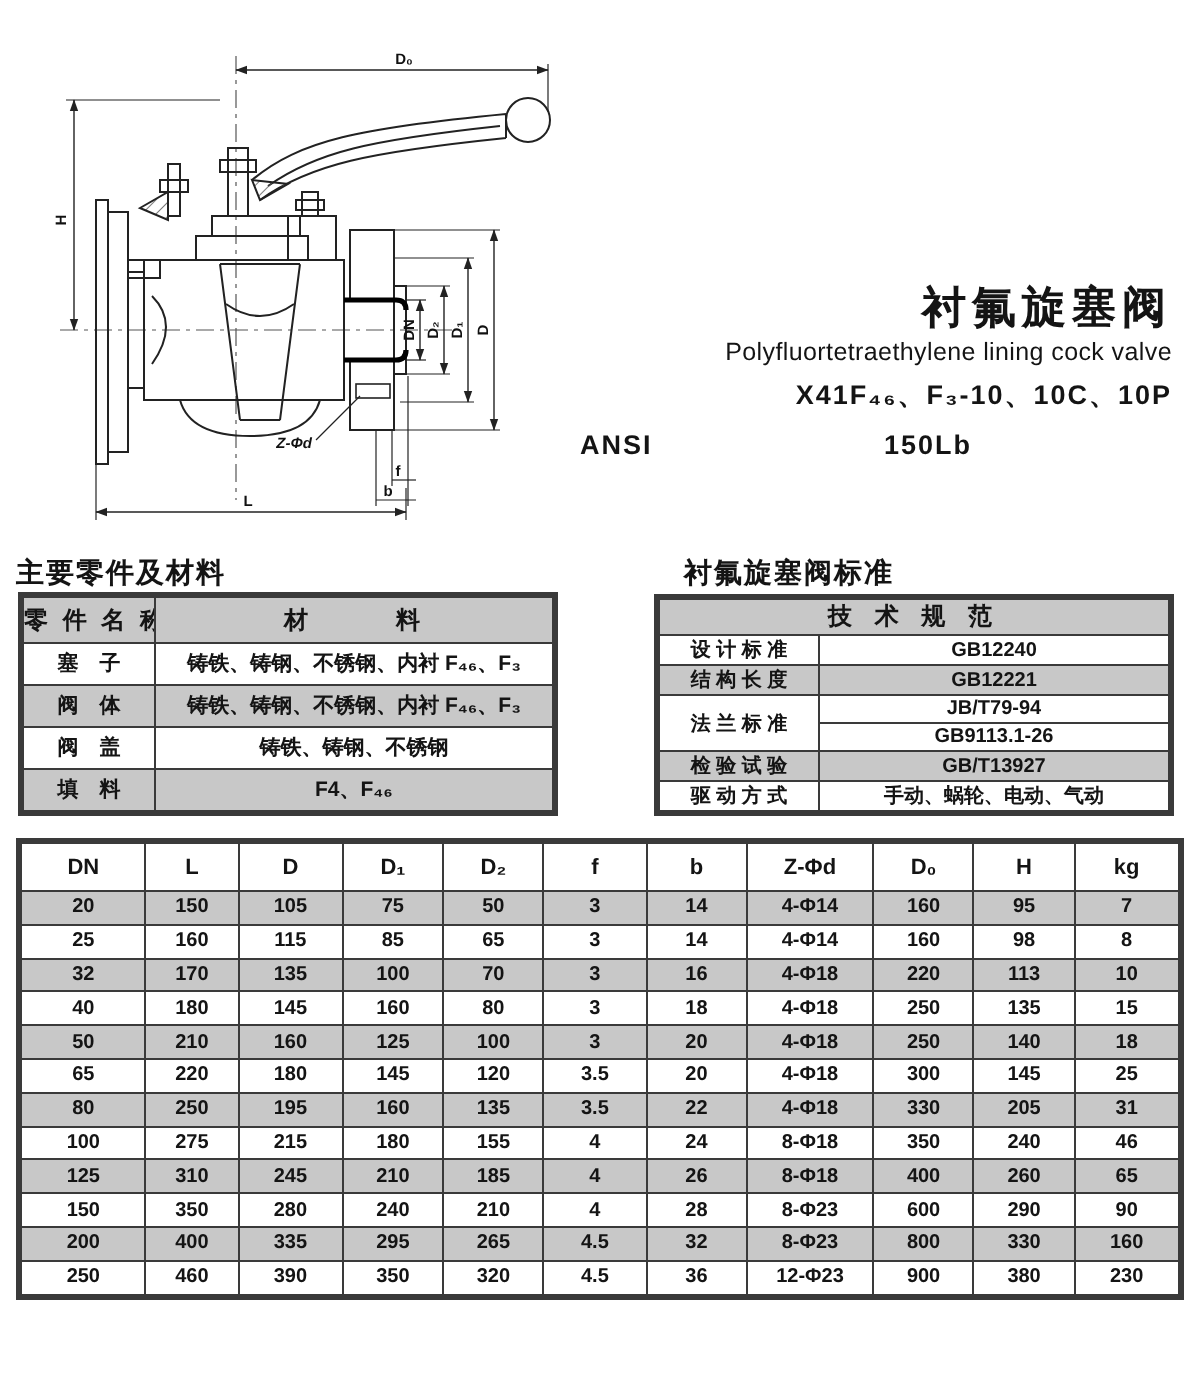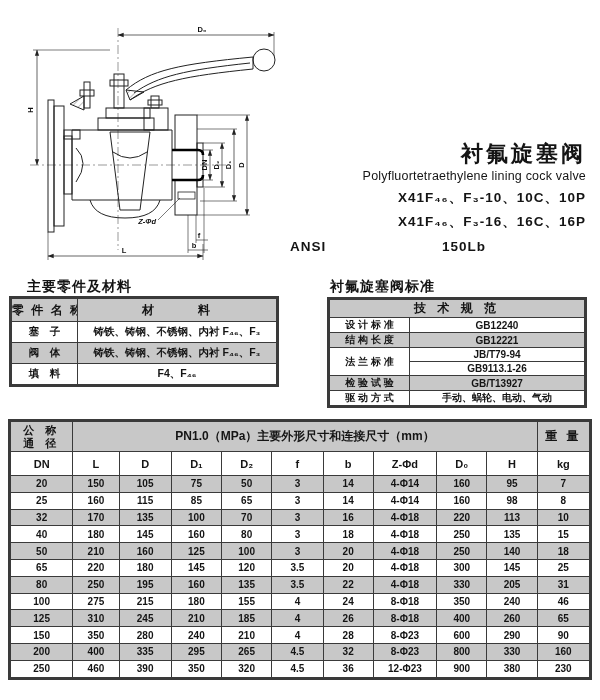--- a/index.html
+++ b/index.html
@@ -27,29 +27,29 @@
   .title-block{position:absolute;left:290px;top:142px;width:296px;text-align:right;}
   .cn-title{font-size:22px;font-weight:bold;letter-spacing:3px;line-height:1.1;}
   .en-title{font-size:12.5px;font-weight:400;margin-top:3px;letter-spacing:.2px;white-space:nowrap;}
   .model-line{font-size:13.5px;font-weight:bold;margin-top:6px;letter-spacing:1px;white-space:nowrap;}
   .ansi-line{display:flex;width:196px;justify-content:space-between;font-size:13.5px;font-weight:bold;margin-top:8px;letter-spacing:1px;}
   
   table{border-collapse:collapse;table-layout:fixed;}
   th,td{border:1px solid var(--border);text-align:center;vertical-align:middle;font-weight:bold;overflow:hidden;white-space:nowrap;}
   .sec-title{position:absolute;font-size:14px;font-weight:bold;letter-spacing:1px;}
   
-  .materials-title{left:8px;top:278px;margin-left:19px;}
+  .materials-title{left:8px;top:278px;}
   .materials{position:absolute;left:9px;top:296px;width:270px;border:2px solid var(--border);}
   .materials table{width:100%;}
   .materials th{height:23px;font-size:12px;background:var(--shade);letter-spacing:2px;}
   .materials td{height:21px;font-size:10.5px;}
   .materials tbody tr:nth-child(even){background:var(--shade);}
   .materials col.c1{width:66px;}
   
-  .standards-title{left:330px;top:278px;text-align:right;}
+  .standards-title{left:342px;top:278px;text-align:right;}
   .standards{position:absolute;left:327px;top:297px;width:260px;border:2px solid var(--border);}
   .standards table{width:100%;}
   .standards th{height:17px;font-size:12px;background:var(--shade);letter-spacing:4px;}
   .standards td{height:14px;font-size:10px;}
   .standards tr.shaded{background:var(--shade);}
   .standards col.c1{width:80px;}
   
   .dims{position:absolute;left:8px;top:419px;width:584px;border:2px solid var(--border);}
   .dims table{width:100%;}
   .dims thead tr.group th{height:30px;font-size:12px;background:var(--shade);}
@@ -183,21 +183,20 @@
     <line class="dim" x1="38" y1="244" x2="193" y2="244"></line>
     <text class="lbl" x="114" y="241" text-anchor="middle">L</text>
   </g>
 </svg>
 </div>
 
 <div class="title-block">
   <div class="cn-title">衬氟旋塞阀</div>
   <div class="en-title">Polyfluortetraethylene lining cock valve</div>
   <div class="model-line">X41F₄₆、F₃-10、10C、10P</div>
-  <div class="model-line">X41F₄₆、F₃-16、16C、16P</div>
   <div class="ansi-line">
     <span>ANSI</span>
     <span>150Lb</span>
   </div>
 </div>
 
 <div class="sec-title materials-title">主要零件及材料</div>
 <div class="materials">
   <table>
     <colgroup>
@@ -214,20 +213,24 @@
   <tr>
     <td>塞　子</td>
     <td>铸铁、铸钢、不锈钢、内衬 F₄₆、F₃</td>
   </tr>
 
   <tr>
     <td>阀　体</td>
     <td>铸铁、铸钢、不锈钢、内衬 F₄₆、F₃</td>
   </tr>
 
+  <tr>
+    <td>阀　盖</td>
+    <td>铸铁、铸钢、不锈钢</td>
+  </tr>
 
   <tr>
     <td>填　料</td>
     <td>F4、F₄₆</td>
   </tr>
 </tbody>
   </table>
 </div>
 
 <div class="sec-title standards-title">衬氟旋塞阀标准</div>
@@ -277,28 +280,20 @@
         <col class="w-d1">
         <col class="w-d2">
       <col class="w-f">
         <col class="w-b">
         <col class="w-z">
         <col class="w-d0">
         <col class="w-h">
         <col class="w-kg">
     </colgroup>
     <thead>
-      <tr class="group">
-        <th class="dn-group">
-          <div>公 称</div>
-          <div>通 径</div>
-        </th>
-        <th colspan="9">PN1.0（MPa）主要外形尺寸和连接尺寸（mm）</th>
-        <th class="weight-head">重 量</th>
-      </tr>
       <tr class="cols">
         <th>DN</th>
         <th>L</th>
         <th>D</th>
         <th>D₁</th>
         <th>D₂</th>
         <th>f</th>
         <th>b</th>
         <th>Z-Φd</th>
         <th>D₀</th>

